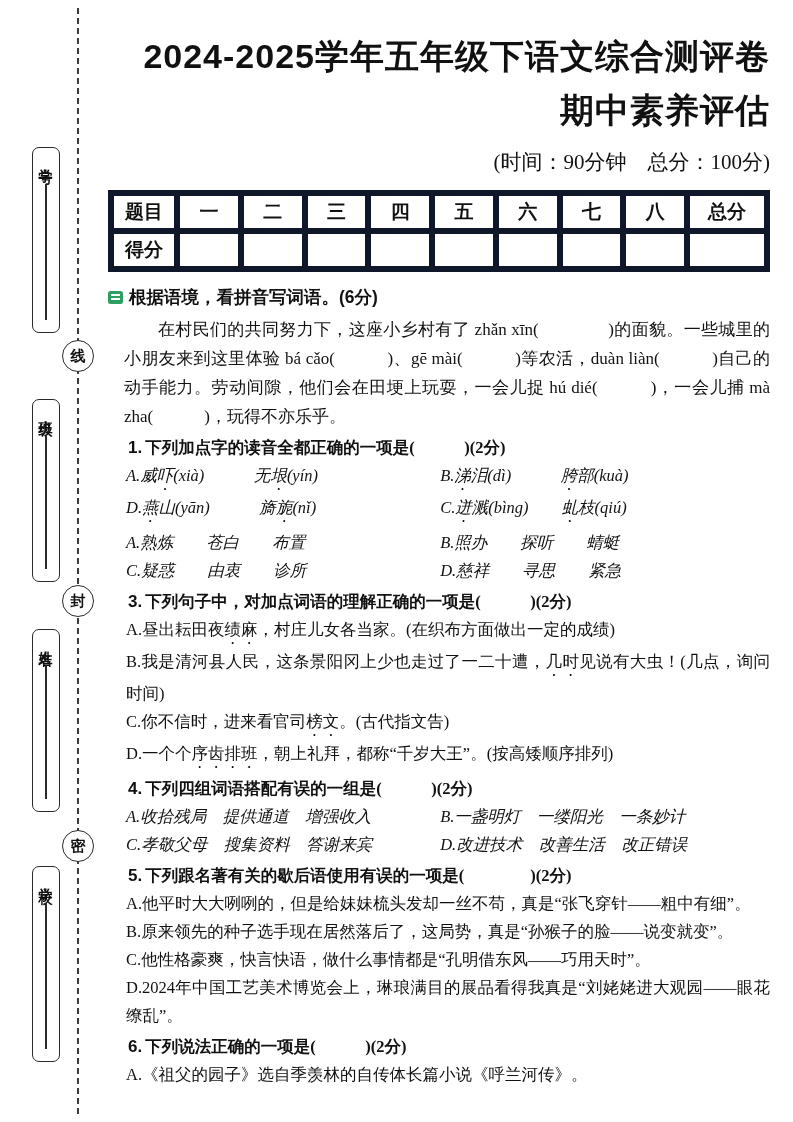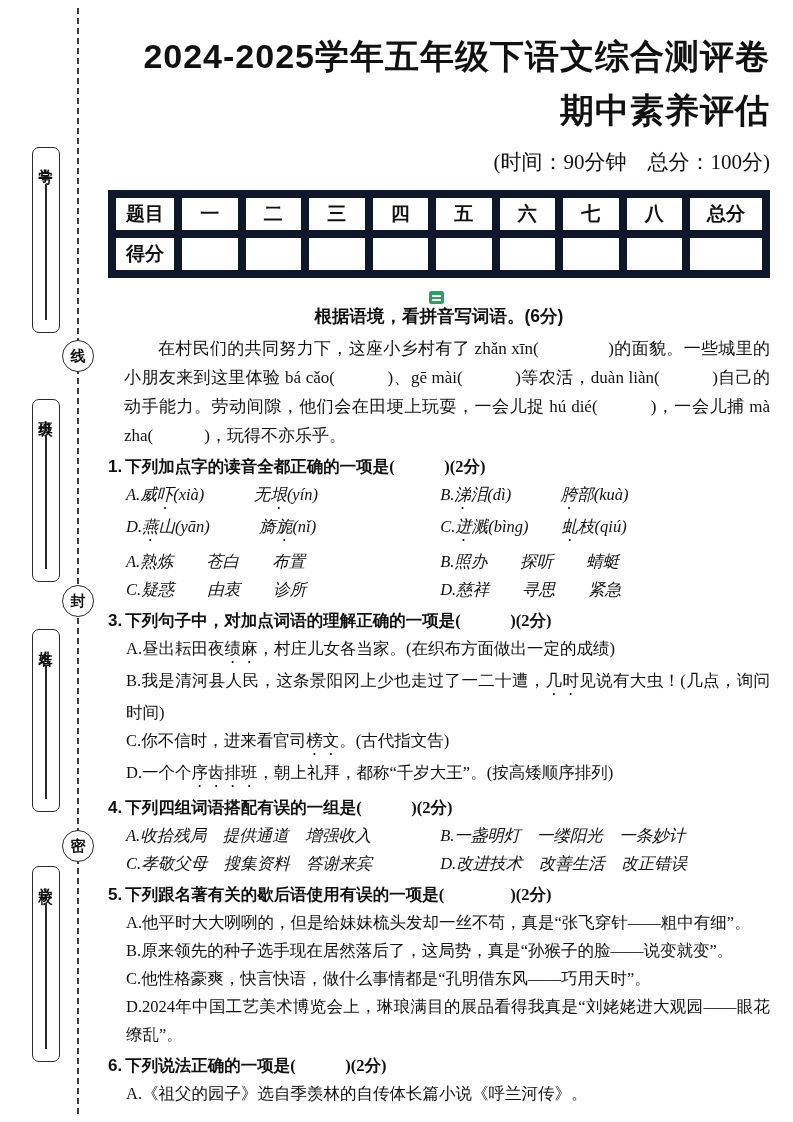--- a/index.html
+++ b/index.html
@@ -47,51 +47,52 @@
     font-family:"Liberation Sans", sans-serif;
   }
   .t2 { margin-top:8px; }
   .info {
     text-align:right; font-size:21px; margin-top:14px;
     font-family:"Liberation Serif", serif;
   }
 
   table.score { width:100%; border-collapse:collapse; table-layout:fixed; margin-top:14px; }
   table.score td {
-    border:8px solid #0f172a; height:30px; text-align:center;
+    border:6px solid #0f172a; height:30px; text-align:center;
     font-size:19px; font-weight:700;
     font-family:"Liberation Sans", sans-serif;
     overflow:hidden;
   }
   td.empty { font-weight:400; }
 
   .sec-head {
     margin-top:13px; font-size:17.5px; font-weight:700;
     font-family:"Liberation Sans", sans-serif;
-    display:flex; align-items:center;flex-direction:column;
+    display:flex; align-items:center;
   }
   .sec-icon {
     display:inline-block; width:15px; height:13px; border-radius:2.5px;
     margin-right:6px; position:relative; flex:0 0 auto;
   }
   .sec-icon::before {
     content:""; position:absolute; left:3px; right:3px; top:3.5px; height:2px;
     background:#fff; box-shadow:0 4px 0 #fff;
   }
 
   .para {
     margin:6px 0 0 16px; font-size:17px; line-height:29px;
     text-indent:2em; text-align:justify;
     font-family:"Liberation Serif", serif;
   }
 
   .question { margin-top:3px; }
   .stem {
     font-size:16.5px; line-height:28px; font-weight:700;
     font-family:"Liberation Serif", serif;
+    margin-left:20px;
   }
   .qnum {
     font-weight:800; font-size:17px; margin-right:3px;
     font-family:"Liberation Sans", sans-serif;
   }
   .options {
     font-size:16.5px; line-height:28px; font-weight:400;
     font-family:"Liberation Serif", serif;
     padding-left:18px; text-align:justify;
   }

